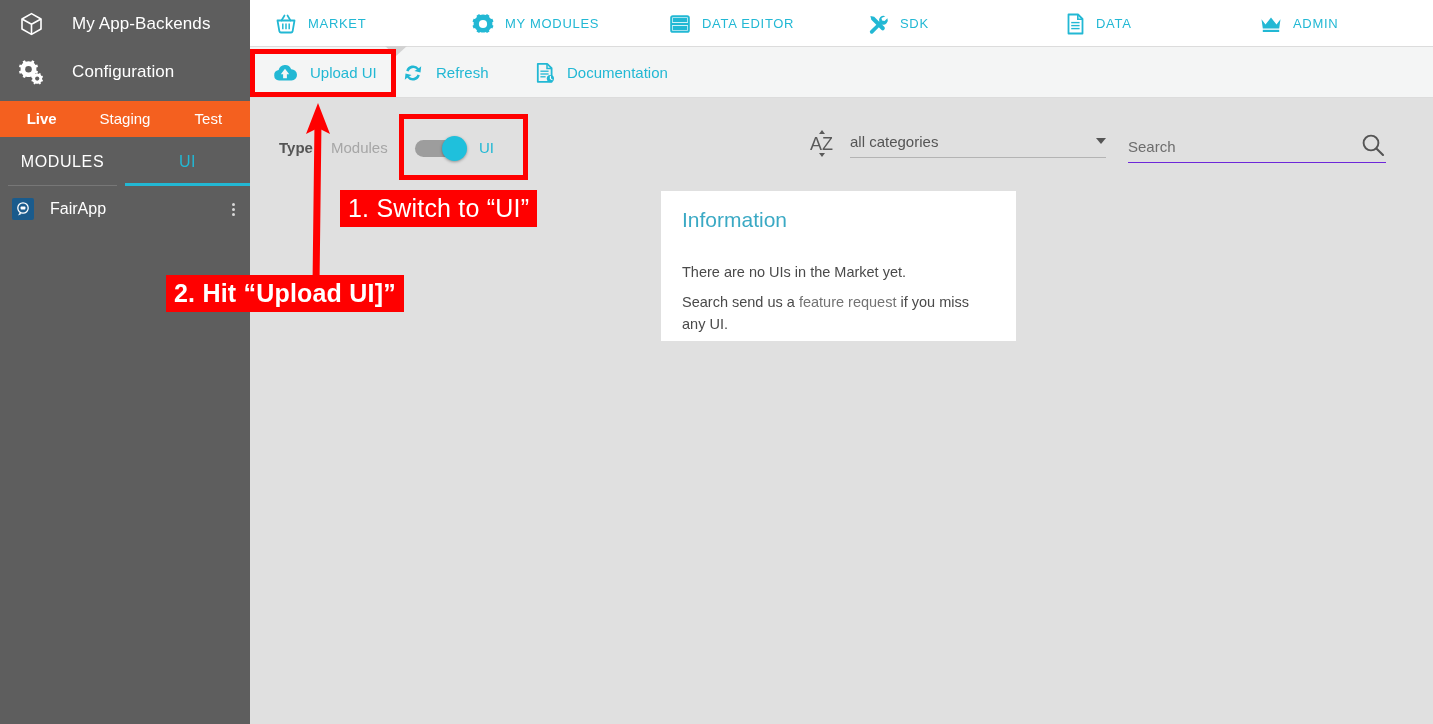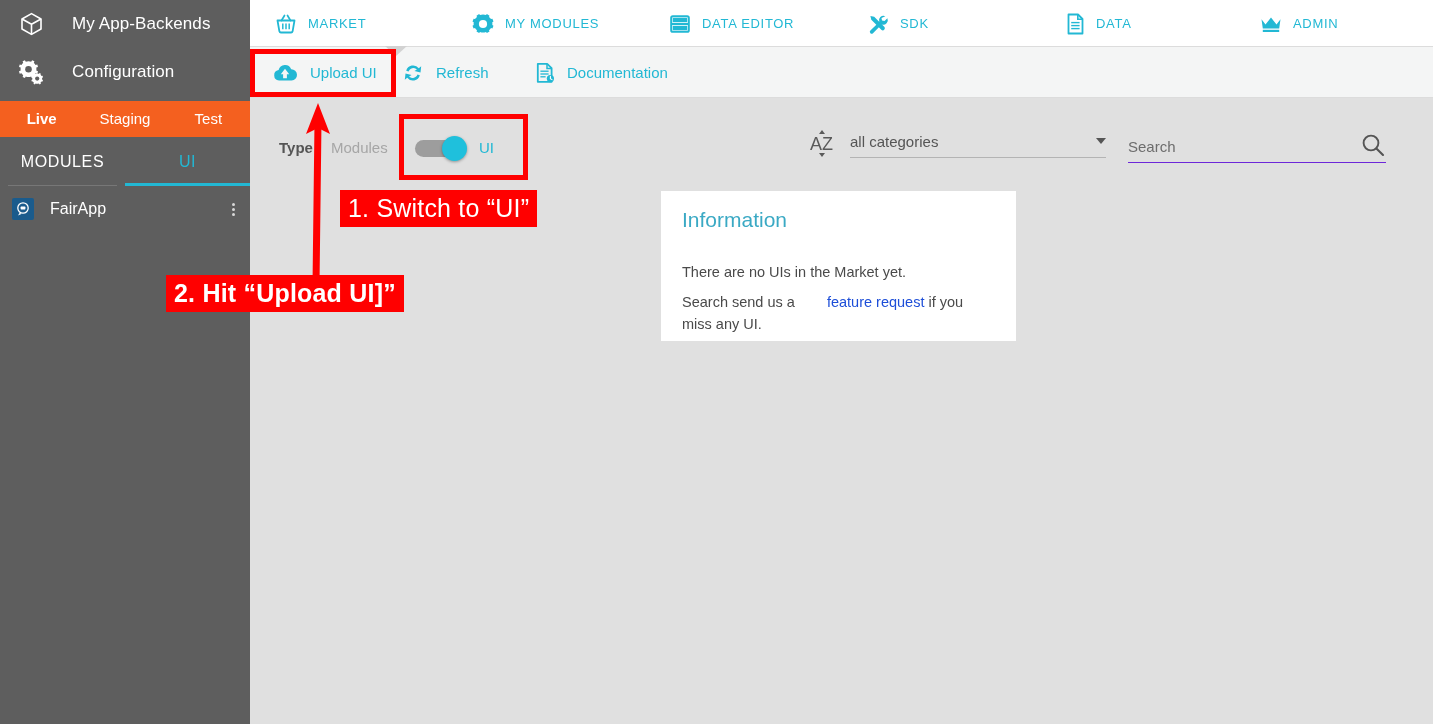--- a/index.html
+++ b/index.html
@@ -246,21 +246,21 @@
   }
   #info-p1 {
     position: absolute; left: 21px; top: 65px;
     font-size: 14.5px; color: #4a4a4a; margin-top: 8px;
   }
   #info-p2 {
     position: absolute; left: 21px; top: 100px;
     width: 312px;
     font-size: 14.5px; color: #4a4a4a; line-height: 1.55;
   }
-  #info-p2 a { color: #1d4ed8; text-decoration: none; margin-left: 28px; }
+  #info-p2 a { color: #737373; text-decoration: none; }
 
   
   .hl-box {
     position: absolute;
     border: 5px solid #ff0000;
     z-index: 20;
     pointer-events: none;
   }
   #hl-upload { left: 250px; top: 49px; width: 146px; height: 48px; }
   #hl-toggle { left: 399px; top: 114px; width: 129px; height: 66px; }

